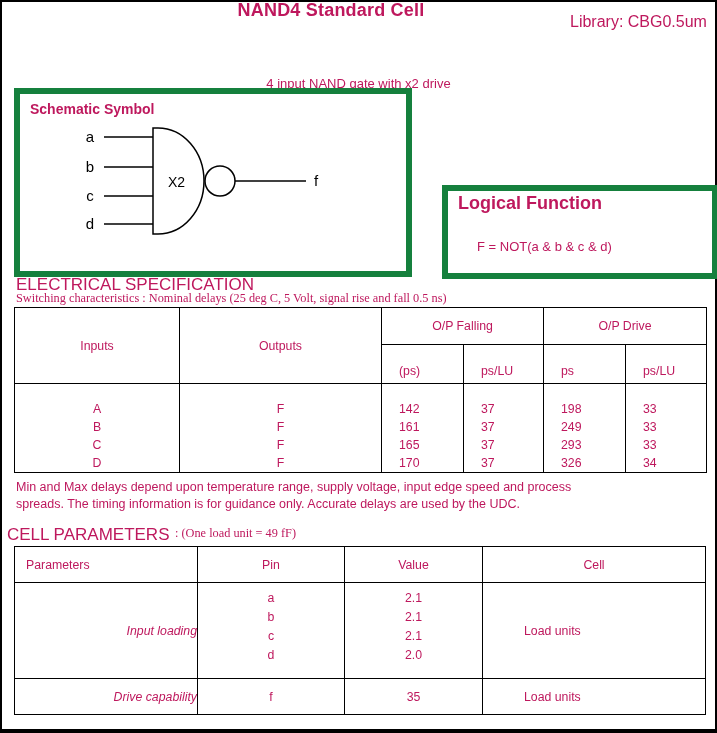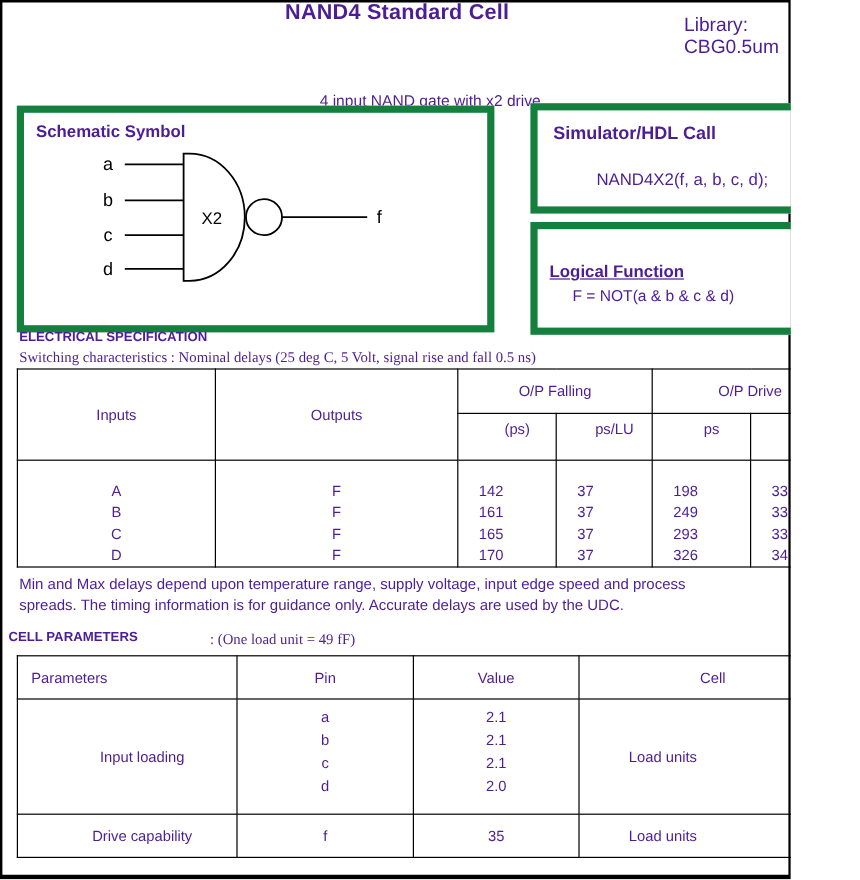--- a/index.html
+++ b/index.html
@@ -1,20 +1,20 @@
 <!DOCTYPE html>
 <html><head>
 <meta charset="utf-8">
 <style>
   html,body { margin:0; padding:0; background:#fff; }
   .page {
     position:relative;
-    width:659px; height:733px;
+    width:717px; height:733px;
     background:#ffffff;
-    color:#4c1d95;
+    color:#be185d;
     font-family:"Liberation Sans", sans-serif;
     overflow:hidden;
   }
   .page-border {
     position:absolute; inset:0;
     border:2px solid #000;
     border-bottom-width:4px;
     pointer-events:none;
   }
   .abs { position:absolute; }
@@ -29,51 +29,51 @@
     left:0; top:48px; width:717px;
     text-align:center; font-size:13px;margin-top:28px;
   }
   .box { position:absolute; border:6px solid #15803d; background:#fff; }
   .schematic-box { left:14px; top:88px; width:386px; height:177px; }
   .hdl-box      { left:442px; top:86px; width:264px; height:80px; }
   .logical-box  { left:442px; top:185px; width:264px; height:82px; }
   .schematic-title { left:10px; top:7px; font-size:14px; font-weight:bold; position:absolute; }
   .hdl-title { left:13px; top:11px; font-size:15px; font-weight:bold; position:absolute; }
   .hdl-call  { left:49px; top:49px; font-size:14px; position:absolute; }
-  .logical-title { left:10px; top:27px; font-size:14px; font-weight:bold; position:absolute;text-decoration:underline; }
+  .logical-title { left:10px; top:2px; font-size:18px; font-weight:bold; position:absolute; }
   .logical-fn { left:29px; top:48px; font-size:13px; position:absolute; }
   .gate-svg { position:absolute; left:0; top:0; }
 
-  .sec-heading { font-size:11px; font-weight:bold; }
+  .sec-heading { font-size:17px; font-weight:normal; }
   .sec-sub { font-size:12.3px;font-family:Liberation Serif, serif; }
 
   table.grid {
     position:absolute;
     border-collapse:collapse;
     table-layout:fixed;
     font-size:12.3px;
   }
   table.grid td, table.grid th {
     border:1px solid #000;
     padding:0;
     font-weight:normal;
     vertical-align:middle;
     text-align:center;
     overflow:hidden;
   }
   .elec-table { left:14px; top:307px; width:692px; }
-  .elec-table .subhdr { vertical-align:bottom; text-align:center; padding-left:17px; padding-bottom:18px; }
+  .elec-table .subhdr { vertical-align:bottom; text-align:left; padding-left:17px; padding-bottom:5px; }
   .elec-table td.data { vertical-align:top; padding-top:16px; }
   .elec-table td.data div { line-height:18px; }
   .elec-table td.data.num { text-align:left; padding-left:17px; }
 
   .note { left:16px; font-size:12.5px; line-height:17px; position:absolute; }
 
   .cp-table { left:14px; top:546px; width:691px; }
-  .cp-table td.lbl { text-align:center; padding-left:25px; }
+  .cp-table td.lbl { text-align:right; padding-left:25px;font-style:italic; }
   .cp-table th.params { text-align:left; padding-left:11px; }
   .cp-table td.units { text-align:left; padding-left:41px; }
   .cp-table td.stack { vertical-align:top; padding-top:6px; }
   .cp-table td.stack div { line-height:19px; }
 </style>
 </head>
 <body>
 
 <div class="page">
   <div class="page-border"></div>
@@ -99,24 +99,20 @@
       <path d="M 133 34 L 138 34 A 46 53 0 0 1 138 140 L 133 140 Z" fill="none" stroke="#000" stroke-width="1.5"></path>
       <text x="148" y="93" font-size="14" font-family="Liberation Sans, sans-serif">X2</text>
 
       <circle cx="200" cy="87" r="15" fill="none" stroke="#000" stroke-width="1.5"></circle>
 
       <line x1="215" y1="87" x2="286" y2="87" stroke="#000" stroke-width="1.5"></line>
       <text x="294" y="92" font-size="15" font-family="Liberation Sans, sans-serif">f</text>
     </svg>
   </div>
 
-  <div class="box hdl-box">
-    <div class="hdl-title">Simulator/HDL Call</div>
-    <div class="hdl-call">NAND4X2(f, a, b, c, d);</div>
-  </div>
 
   <div class="box logical-box">
     <div class="logical-title">Logical Function</div>
     <div class="logical-fn">F = NOT(a &amp; b &amp; c &amp; d)</div>
   </div>
 
   <div class="abs sec-heading" style="left:16px; top:275px;">ELECTRICAL SPECIFICATION</div>
   <div class="abs sec-sub" style="left:16px; top:291px;">Switching characteristics : Nominal delays (25 deg C, 5 Volt, signal rise and fall 0.5 ns)</div>
 
   <table class="grid elec-table">

